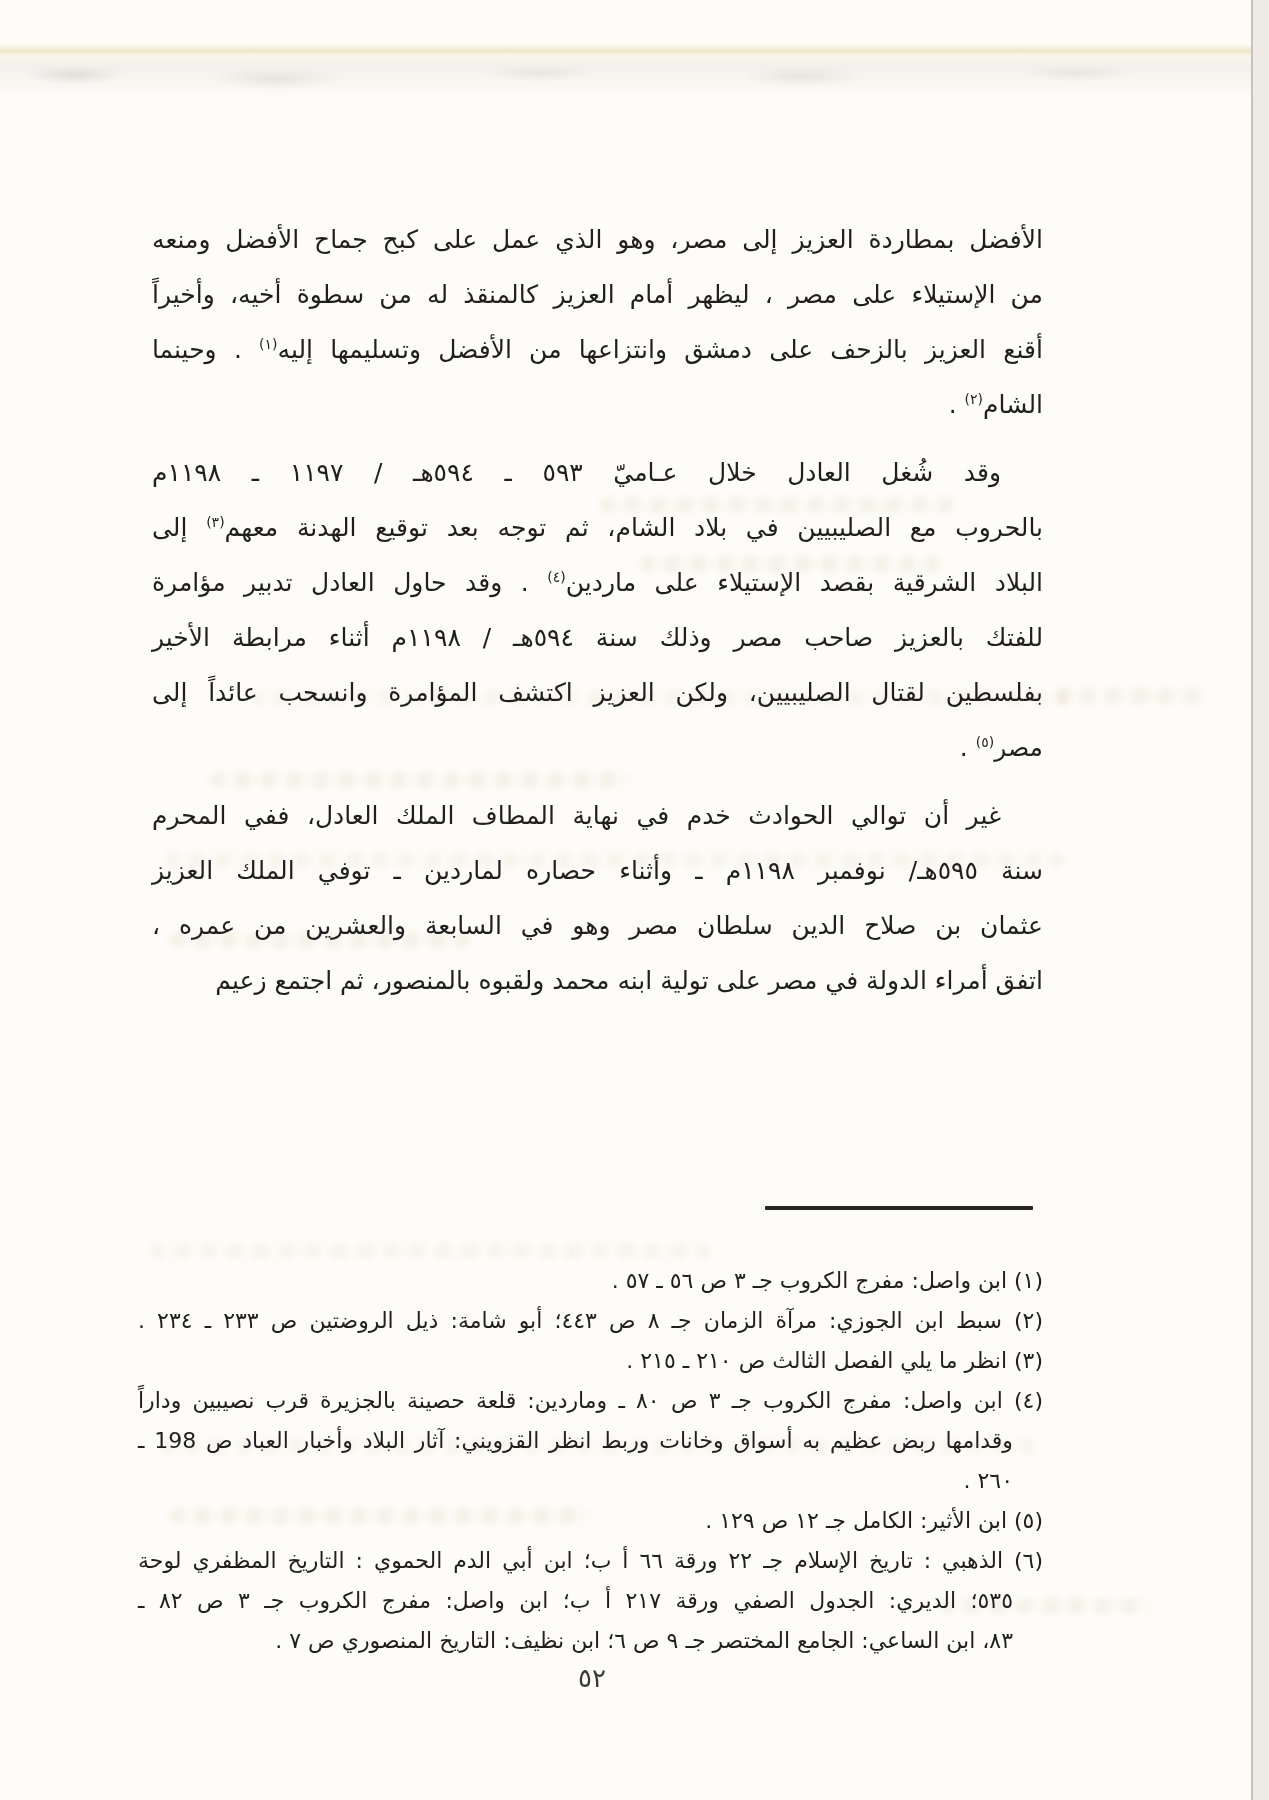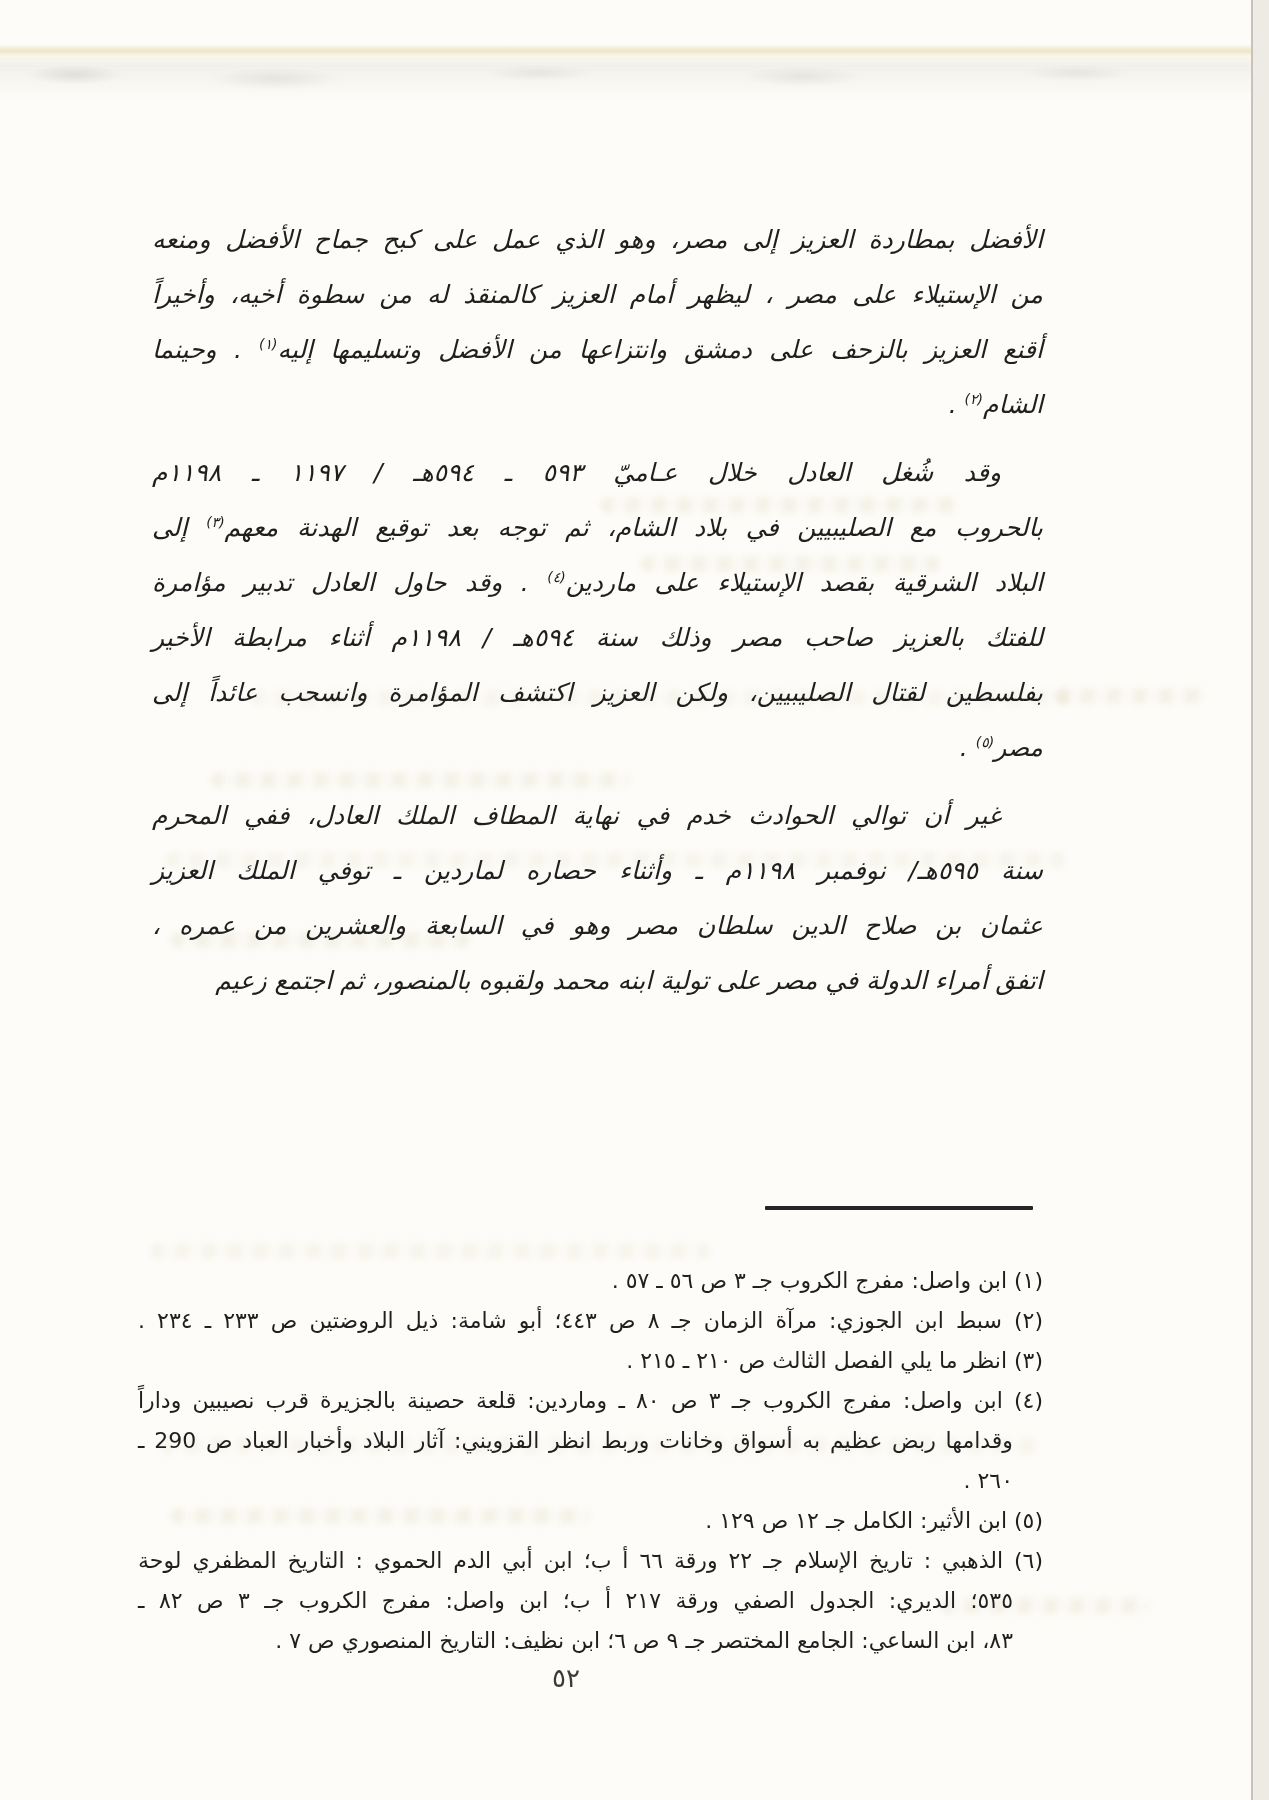--- a/index.html
+++ b/index.html
@@ -26,39 +26,39 @@
         rgba(180,175,162,0.08) 38px, rgba(180,175,162,0) 56px);
     filter:blur(0.6px);
   }
   
   .ghost{
     position:absolute;height:16px;border-radius:8px;filter:blur(3px);opacity:.8;
     background:repeating-linear-gradient(95deg,
       rgba(186,170,120,0.16) 0 14px, rgba(186,170,120,0.03) 14px 26px);
   }
   
-  .text-block{position:absolute;top:212px;right:226px;left:152px;font-style:italic;}
+  .text-block{position:absolute;top:212px;right:226px;left:152px;}
   .para + .para{margin-top:13px;}
   .text-line{
     height:55px;line-height:55px;font-size:25px;
     text-align:justify;text-justify:inter-word;
   }
   .just{text-align-last:justify;}
   .short{text-align:left;text-align-last:right;}
   sup.fnref{font-size:14px;line-height:0;vertical-align:super;letter-spacing:0;}
   
   .fn-rule{position:absolute;top:1206px;left:765px;width:268px;height:4px;background:#262626;border-radius:1px;}
   .footnotes{position:absolute;top:1218px;right:226px;left:138px;margin-top:43px;}
   .fn-line{
     height:40px;line-height:40px;font-size:22px;
     text-align:justify;text-justify:inter-word;
   }
   .page-number{
     position:absolute;top:1660px;left:552px;width:80px;height:36px;
-    text-align:left;font-size:26px;line-height:36px;letter-spacing:3px;color:#3a3a3a;
+    text-align:center;font-size:26px;line-height:36px;letter-spacing:3px;color:#3a3a3a;
   }
 </style>
 </head>
 <body>
 
 <div class="page">
 
   <div class="scan-band"></div>
   <div class="paper-edge"></div>
   <div class="outer-strip"></div>
@@ -105,21 +105,21 @@
         <div class="fn-line short">(١) ابن واصل: مفرج الكروب جـ ٣ ص ٥٦ ـ ٥٧ .</div>
       </div>
       <div class="footnote">
         <div class="fn-line just">(٢) سبط ابن الجوزي: مرآة الزمان جـ ٨ ص ٤٤٣؛ أبو شامة: ذيل الروضتين ص ٢٣٣ ـ ٢٣٤ .</div>
       </div>
       <div class="footnote">
         <div class="fn-line short">(٣) انظر ما يلي الفصل الثالث ص ٢١٠ ـ ٢١٥ .</div>
       </div>
       <div class="footnote">
         <div class="fn-line just">(٤) ابن واصل: مفرج الكروب جـ ٣ ص ٨٠ ـ وماردين: قلعة حصينة بالجزيرة قرب نصيبين وداراً</div>
-        <div class="fn-line just" style="padding-right: 30px;">وقدامها ربض عظيم به أسواق وخانات وربط انظر القزويني: آثار البلاد وأخبار العباد ص 290 ـ</div>
+        <div class="fn-line just" style="padding-right: 30px;">وقدامها ربض عظيم به أسواق وخانات وربط انظر القزويني: آثار البلاد وأخبار العباد ص 198 ـ</div>
         <div class="fn-line short" style="padding-right: 30px;">٢٦٠ .</div>
       </div>
       <div class="footnote">
         <div class="fn-line short">(٥) ابن الأثير: الكامل جـ ١٢ ص ١٢٩ .</div>
       </div>
       <div class="footnote">
         <div class="fn-line just">(٦) الذهبي : تاريخ الإسلام جـ ٢٢ ورقة ٦٦ أ ب؛ ابن أبي الدم الحموي : التاريخ المظفري لوحة</div>
         <div class="fn-line just" style="padding-right: 30px;">٥٣٥؛ الديري: الجدول الصفي ورقة ٢١٧ أ ب؛ ابن واصل: مفرج الكروب جـ ٣ ص ٨٢ ـ</div>
         <div class="fn-line short" style="padding-right: 30px;">٨٣، ابن الساعي: الجامع المختصر جـ ٩ ص ٦؛ ابن نظيف: التاريخ المنصوري ص ٧ .</div>
       </div>

